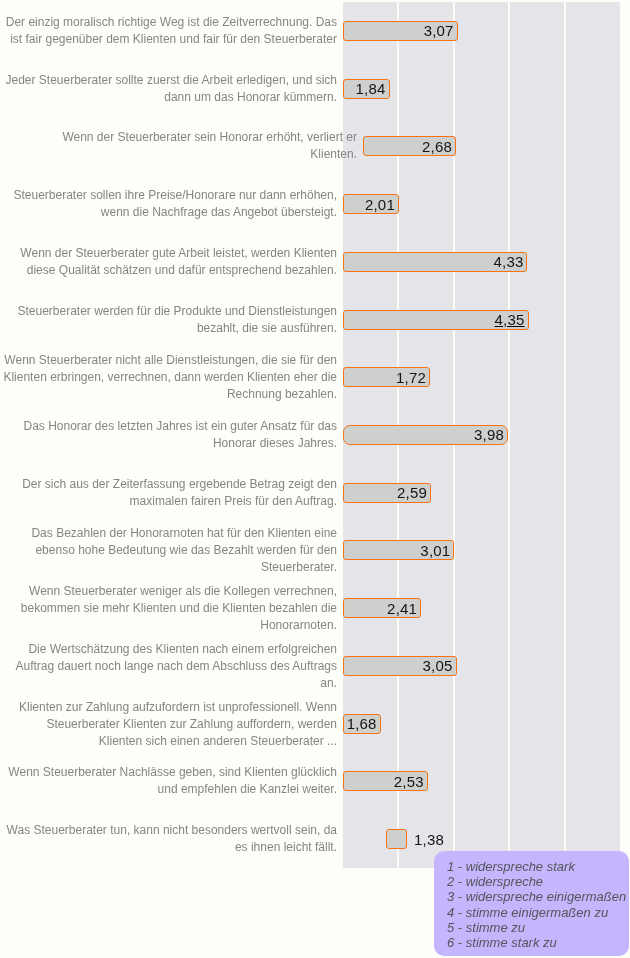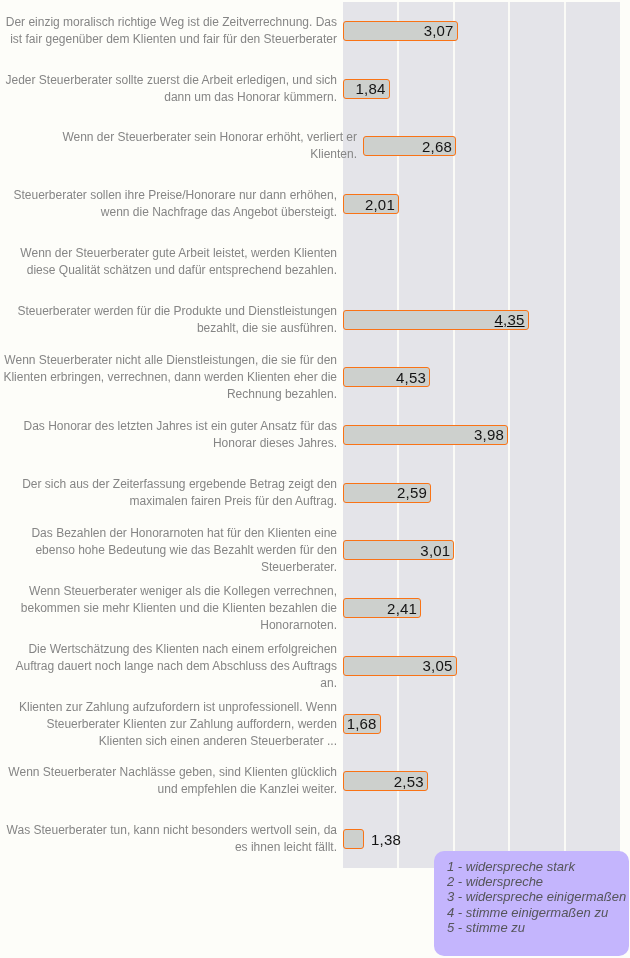--- a/index.html
+++ b/index.html
@@ -109,36 +109,39 @@
         </div>
       </div>
       <div class="row" style="top: 175.2px; height: 57.7333px;">
         <div class="row-label">Steuerberater sollen ihre Preise/Honorare nur dann erhöhen, wenn die Nachfrage das Angebot übersteigt.</div>
         <div class="bar" style="width: 55.954px;">
           <span class="bar-value">2,01</span>
         </div>
       </div>
       <div class="row" style="top: 232.933px; height: 57.7333px; padding-left: 48px;">
         <div class="row-label">Wenn der Steuerberater gute Arbeit leistet, werden Klienten diese Qualität schätzen und dafür entsprechend bezahlen.</div>
+        <div class="bar" style="width: 184.482px;">
+          <span class="bar-value">4,33</span>
+        </div>
       </div>
       <div class="row" style="top: 290.667px; height: 57.7333px;">
         <div class="row-label">Steuerberater werden für die Produkte und Dienstleistungen bezahlt, die sie ausführen.</div>
         <div class="bar" style="width: 185.59px; text-decoration: underline;">
           <span class="bar-value">4,35</span>
         </div>
       </div>
       <div class="row" style="top: 348.4px; height: 57.7333px;">
         <div class="row-label">Wenn Steuerberater nicht alle Dienstleistungen, die sie für den Klienten erbringen, verrechnen, dann werden Klienten eher die Rechnung bezahlen.</div>
         <div class="bar" style="width: 86.978px;">
-          <span class="bar-value">4,53</span>
+          <span class="bar-value">1,72</span>
         </div>
       </div>
       <div class="row" style="top: 406.133px; height: 57.7333px;">
         <div class="row-label">Das Honorar des letzten Jahres ist ein guter Ansatz für das Honorar dieses Jahres.</div>
-        <div class="bar" style="width: 165.092px;">
+        <div class="bar" style="width: 165.092px; border-radius: 7px;">
           <span class="bar-value">3,98</span>
         </div>
       </div>
       <div class="row" style="top: 463.867px; height: 57.7333px;">
         <div class="row-label">Der sich aus der Zeiterfassung ergebende Betrag zeigt den maximalen fairen Preis für den Auftrag.</div>
         <div class="bar" style="width: 88.086px;">
           <span class="bar-value">2,59</span>
         </div>
       </div>
       <div class="row" style="top: 521.6px; height: 57.7333px;">
@@ -166,25 +169,26 @@
         </div>
       </div>
       <div class="row" style="top: 752.533px; height: 57.7333px;">
         <div class="row-label">Wenn Steuerberater Nachlässe geben, sind Klienten glücklich und empfehlen die Kanzlei weiter.</div>
         <div class="bar" style="width: 84.762px;">
           <span class="bar-value">2,53</span>
         </div>
       </div>
       <div class="row" style="top: 810.267px; height: 57.7333px;">
         <div class="row-label">Was Steuerberater tun, kann nicht besonders wertvoll sein, da es ihnen leicht fällt.</div>
-        <div class="bar" style="width: 21.052px;">
+        <div class="bar" style="width: 21.052px; margin-left: 43px;">
           <span class="bar-value outside">1,38</span>
         </div>
       </div>
     </div>
   <div class="legend" id="legend-list">
       <div class="legend-item">1 - widerspreche stark</div>
       <div class="legend-item">2 - widerspreche</div>
       <div class="legend-item">3 - widerspreche einigermaßen</div>
       <div class="legend-item">4 - stimme einigermaßen zu</div>
       <div class="legend-item">5 - stimme zu</div>
+      <div class="legend-item">6 - stimme stark zu</div>
     </div>
 </div>
 
 </body></html>

